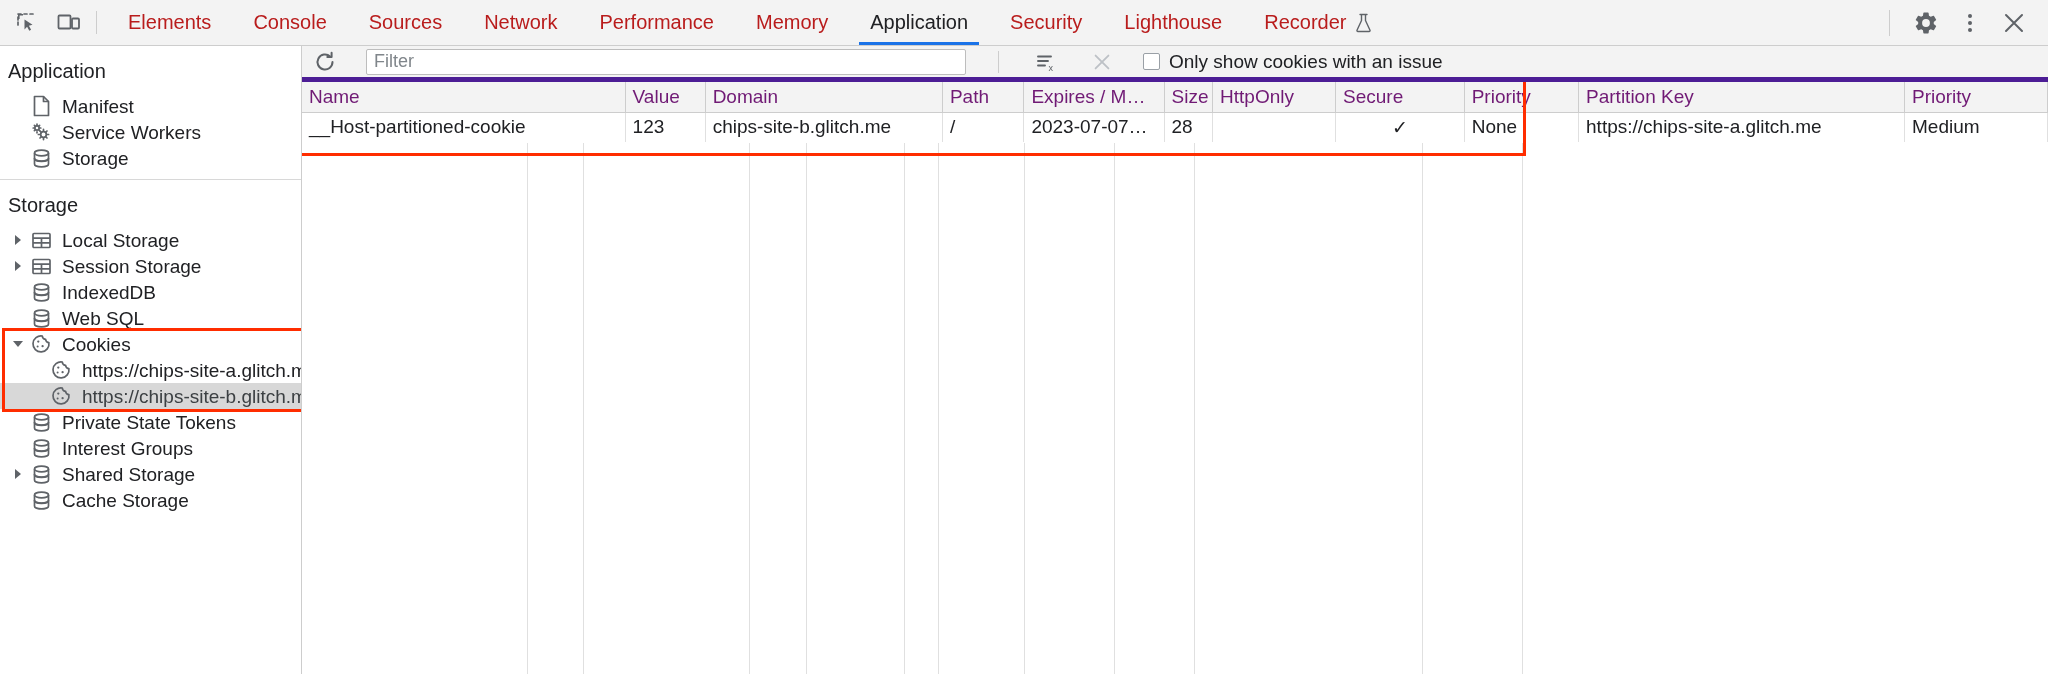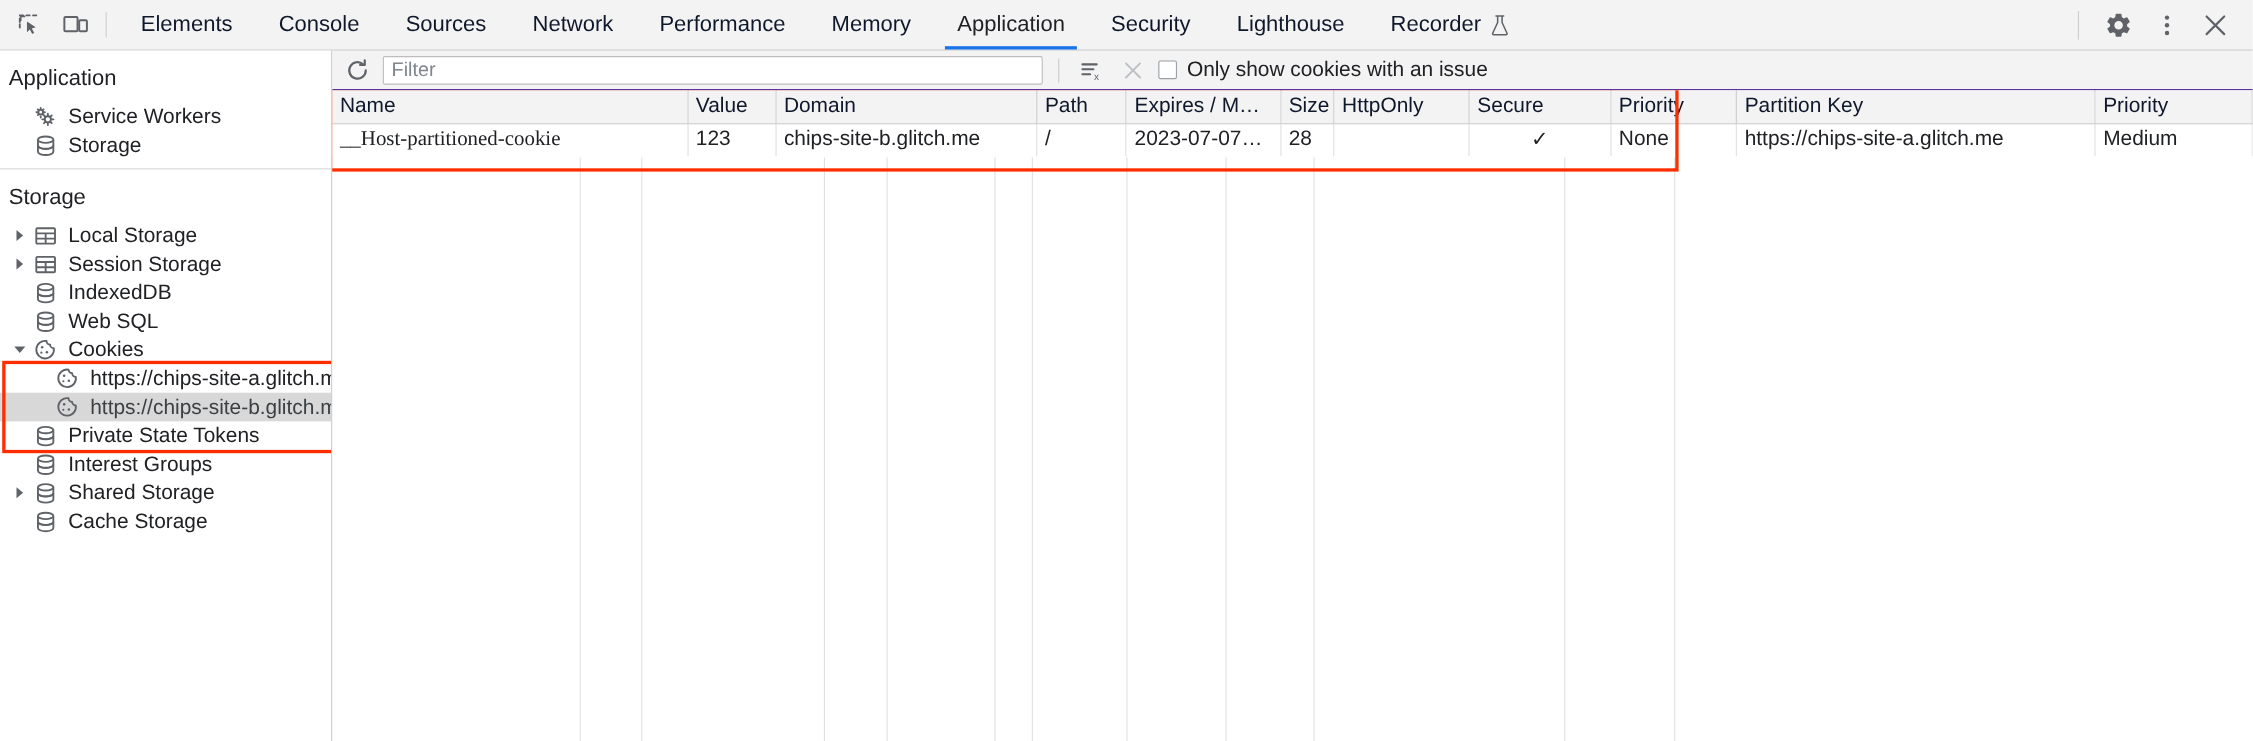--- a/index.html
+++ b/index.html
@@ -33,21 +33,21 @@
   }
   .tb-sep {
     width: 1px; background: #cdcdcd;
     margin: 11px 10px 11px 6px;
   }
   .tabs { display: flex; align-items: stretch; }
   .tab {
     display: flex; align-items: center; gap: 9px;
     padding: 0 21px;
     font-size: 20px;
-    color: #0f172a;
+    color: #b91c1c;
     cursor: pointer;
     position: relative;
     white-space: nowrap;
   }
   .tab.active { color: #202124; }
   .tab.active::after {
     content: "";
     position: absolute;
     left: 10px; right: 10px; bottom: 0;
     height: 3px;
@@ -121,24 +121,24 @@
     pointer-events: none;
     left: 2px;
     width: 306px;
   }
 
   
   .main { flex: 1; display: flex; flex-direction: column; min-width: 0; background:#fff;}
   .filter-bar {
     height: 36px; min-height: 36px;
     background: #f3f3f3;
-    border-bottom: 1px solid #4c1d95;
+    border-bottom: 5px solid #4c1d95;
     display: flex; align-items: center;
     padding: 0 8px;
-    gap: 8px;
+    gap: 26px;
   }
   .fb-btn {
     width: 30px; height: 30px;
     display: flex; align-items: center; justify-content: center;
     cursor: pointer;
   }
   .fb-input {
     flex: 0 1 600px;
     height: 26px;
     border: 1px solid #bdbdbd;
@@ -176,21 +176,21 @@
   table.cookies th {
     background: #f3f3f3;
     font-weight: normal;
     text-align: left;
     height: 30px;
     padding: 0 7px;
     border-right: 1px solid #cdcdcd;
     border-bottom: 1px solid #cdcdcd;
     white-space: nowrap;
     overflow: hidden;
-    color: #0f172a;
+    color: #701a75;
   }
   table.cookies td {
     height: 30px;
     padding: 0 7px;
     border-right: 1px solid #e0e0e0;
     white-space: nowrap;
     overflow: hidden;
     text-overflow: ellipsis;
     vertical-align: middle;
   }
@@ -300,20 +300,30 @@
   </div>
 
   <div class="body-row">
 
     <div class="sidebar">
       <div class="sb-section-title">Application</div>
       <div id="app-items">
           <div class="sb-item">
             <span class="sb-arrow empty"></span>
             <span class="sb-icon">
+              <svg width="19" height="22" viewBox="0 0 19 22">
+                <path d="M2.5 1.5h9l5 5v14h-14z" stroke="#5f6368" stroke-width="1.7" fill="none" stroke-linejoin="round"></path>
+                <path d="M11.5 1.5v5h5" stroke="#5f6368" stroke-width="1.7" fill="none" stroke-linejoin="round"></path>
+              </svg>
+            </span>
+            <span class="sb-label">Manifest</span>
+          </div>
+          <div class="sb-item">
+            <span class="sb-arrow empty"></span>
+            <span class="sb-icon">
               <svg width="22" height="22" viewBox="0 0 22 22">
                 <circle cx="7" cy="7" r="2.1" stroke="#5f6368" stroke-width="1.7" fill="none"></circle>
                 <path d="M7 3.2v1M7 10.8v1M3.2 7h1M9.8 7h1M4.4 4.4l.7.7M8.9 8.9l.7.7M9.6 4.4l-.7.7M5.1 8.9l-.7.7" stroke="#5f6368" stroke-width="1.7" fill="none" stroke-linecap="round"></path>
                 <circle cx="13.5" cy="13.5" r="2.8" stroke="#5f6368" stroke-width="1.7" fill="none"></circle>
                 <path d="M13.5 8.4v1.6M13.5 17v1.6M8.4 13.5h1.6M17 13.5h1.6M10 10l1.1 1.1M15.9 15.9l1.1 1.1M17 10l-1.1 1.1M11.1 15.9L10 17" stroke="#5f6368" stroke-width="1.7" fill="none" stroke-linecap="round"></path>
               </svg>
             </span>
             <span class="sb-label">Service Workers</span>
           </div>
           <div class="sb-item">
@@ -533,21 +543,21 @@
                 <th style="width: 34px;"><span>Size</span></th>
                 <th style="width: 86px;"><span>HttpOnly</span></th>
                 <th style="width: 90px;"><span>Secure</span></th>
                 <th style="width: 80px;"><span>Priority</span></th>
                 <th style="width: 228px;"><span>Partition Key</span></th>
                 <th style="width: 100px;"><span>Priority</span></th>
               </tr>
           </thead>
           <tbody id="body-rows">
               <tr class="data-row">
-                <td style="width: 226px; font-family: Liberation Serif, serif;">__Host-partitioned-cookie</td>
+                <td style="width: 226px;">__Host-partitioned-cookie</td>
                 <td style="width: 56px;">123</td>
                 <td style="width: 166px;">chips-site-b.glitch.me</td>
                 <td style="width: 57px;">/</td>
                 <td style="width: 98px;">2023-07-07…</td>
                 <td style="width: 34px;">28</td>
                 <td style="width: 86px;"></td>
                 <td class="center" style="width: 90px;">✓</td>
                 <td style="width: 80px;">None</td>
                 <td style="width: 228px;">https://chips-site-a.glitch.me</td>
                 <td style="width: 100px;">Medium</td>

